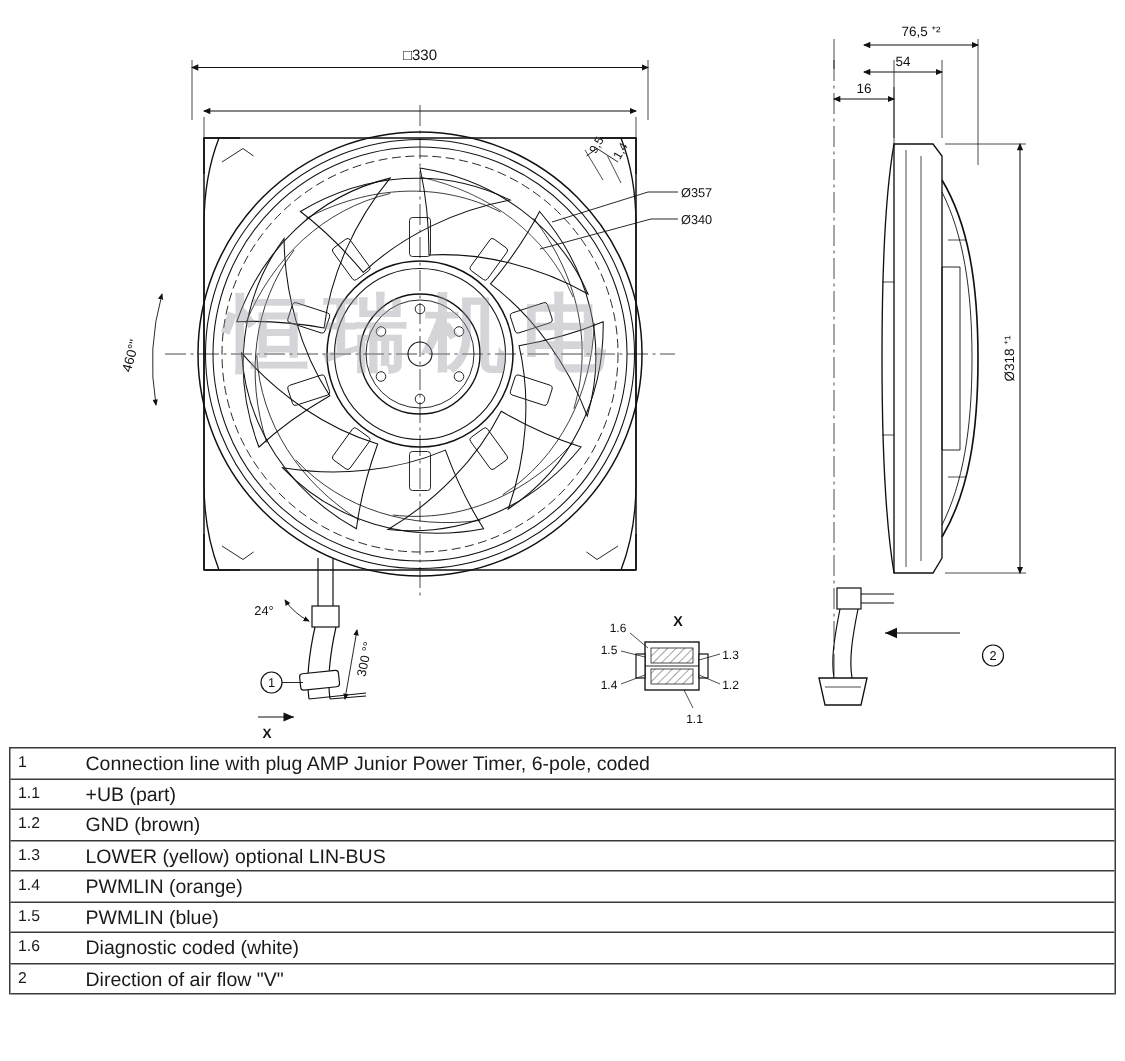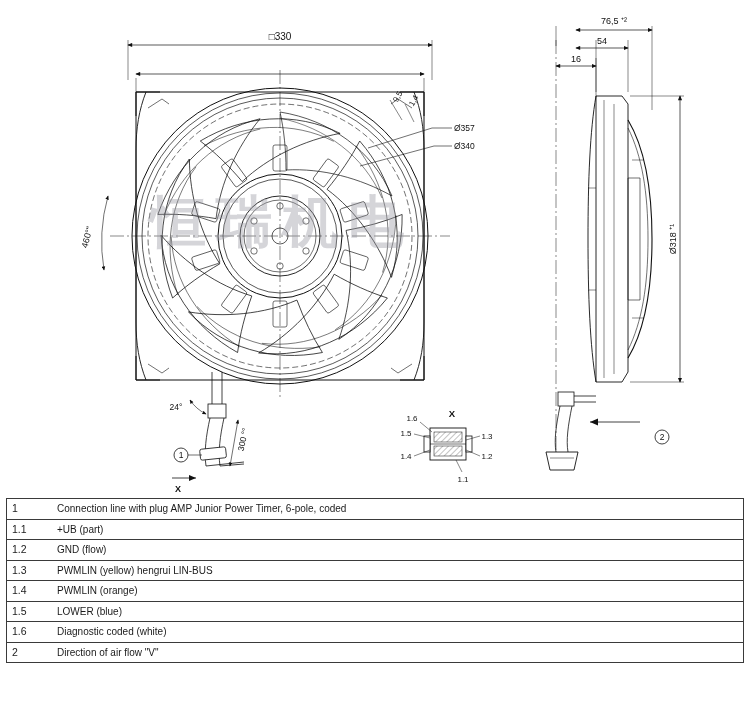--- a/index.html
+++ b/index.html
@@ -88,21 +88,21 @@
     width: 36px;
     min-width: 36px;
     padding: 3px 0 3px 5px;
     font-size: 10.5px;
     line-height: 13px;
     box-sizing: border-box;
   }
   .legend-val {
     flex: 1;
     padding: 3px 4px 3px 14px;
-    font-size: 10px;
+    font-size: 13px;
     line-height: 13.5px;
     box-sizing: border-box;
   }
   .legend-val .sub {
     display: block;
   }
 </style>
 </head>
 <body>
 
@@ -395,36 +395,36 @@
       </div>
     </div>
 
     <div class="legend-row">
       <div class="legend-key">1.1</div>
       <div class="legend-val">+UB (part)</div>
     </div>
 
     <div class="legend-row">
       <div class="legend-key">1.2</div>
-      <div class="legend-val">GND (flow)</div>
+      <div class="legend-val">GND (brown)</div>
     </div>
 
     <div class="legend-row">
       <div class="legend-key">1.3</div>
-      <div class="legend-val">PWMLIN (yellow) hengrui LIN-BUS</div>
+      <div class="legend-val">LOWER (yellow) optional LIN-BUS</div>
     </div>
 
     <div class="legend-row">
       <div class="legend-key">1.4</div>
       <div class="legend-val">PWMLIN (orange)</div>
     </div>
 
     <div class="legend-row">
       <div class="legend-key">1.5</div>
-      <div class="legend-val">LOWER (blue)</div>
+      <div class="legend-val">PWMLIN (blue)</div>
     </div>
 
     <div class="legend-row">
       <div class="legend-key">1.6</div>
       <div class="legend-val">Diagnostic coded (white)</div>
     </div>
 
     <div class="legend-row">
       <div class="legend-key">2</div>
       <div class="legend-val">Direction of air flow "V"</div>

